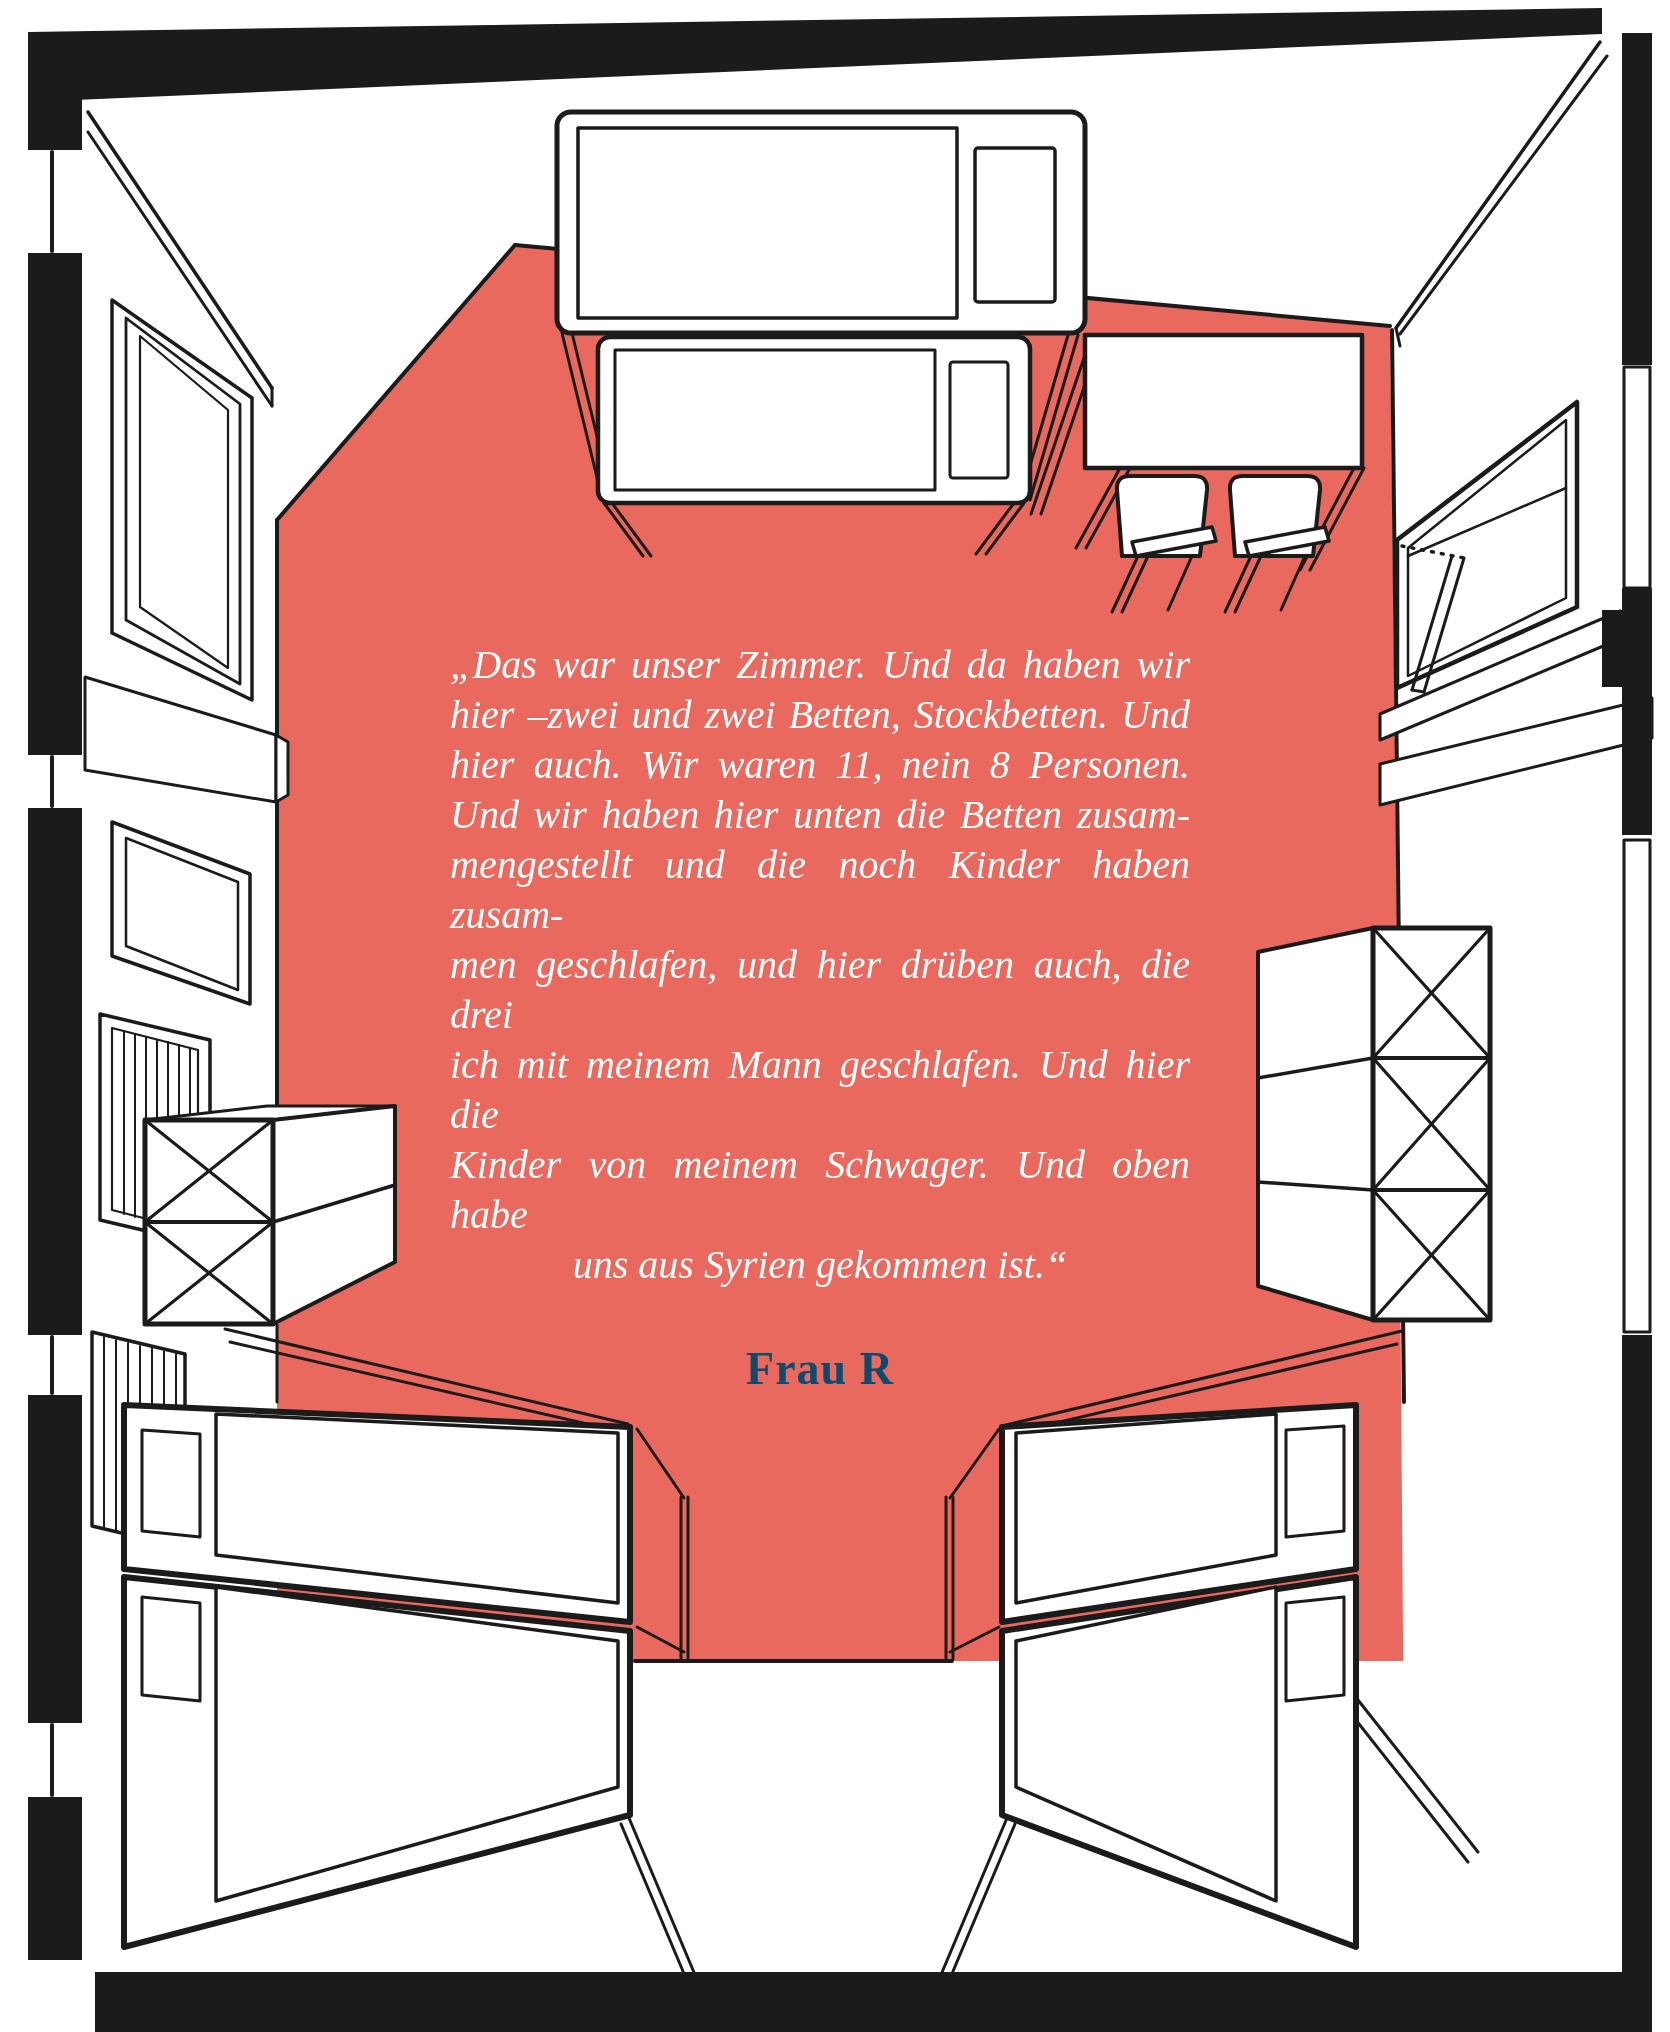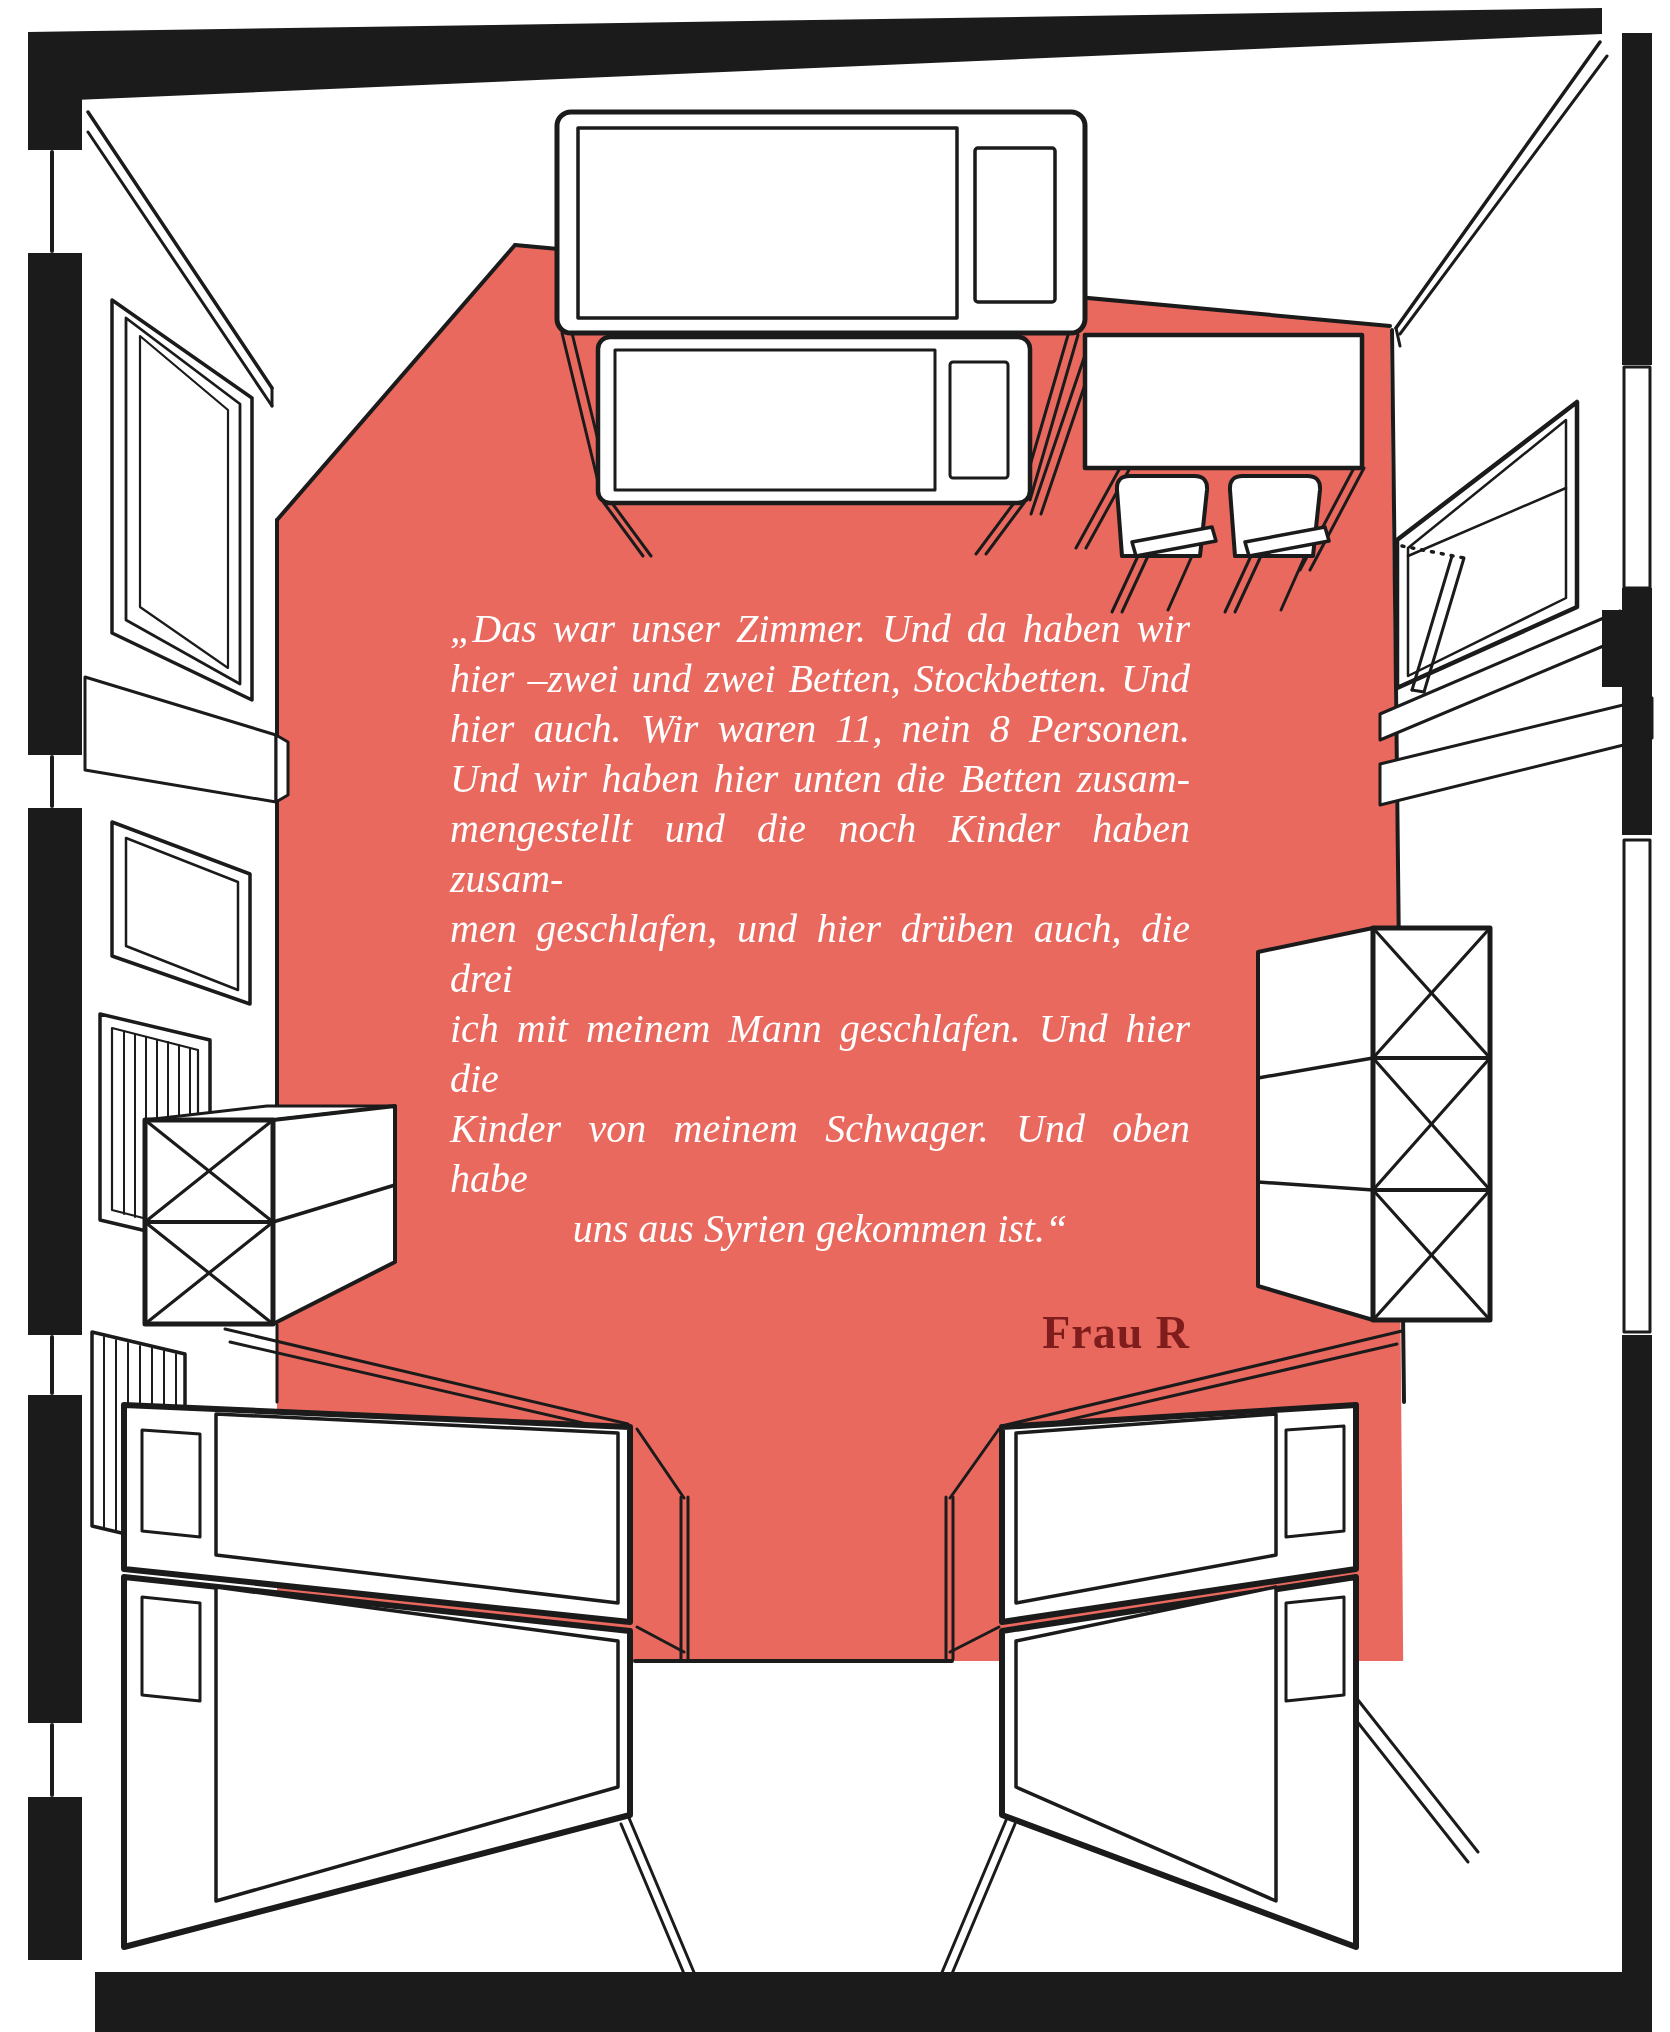--- a/index.html
+++ b/index.html
@@ -1,24 +1,24 @@
 <!DOCTYPE html>
 <html><head>
 <meta charset="utf-8">
 <style>
   html,body{margin:0;padding:0;background:#ffffff;}
   .page{position:relative;width:1670px;height:2032px;background:#fff;overflow:hidden;
         font-family:"Liberation Serif", serif;}
   .scene-svg{position:absolute;left:0;top:0;width:1670px;height:2032px;}
-  .quote-block{position:absolute;left:450px;top:604px;width:740px;color:#fff;}
+  .quote-block{position:absolute;left:450px;top:640px;width:740px;color:#fff;}
   .qline{font-style:italic;font-size:40px;line-height:50px;
          text-align:justify;text-align-last:justify;white-space:normal;}
   .qline.last{text-align-last:center;}
-  .attribution{margin-top:52px;text-align:right;font-weight:bold;
-               font-style:normal;font-size:46px;letter-spacing:1px;color:#7f1d1d;}
+  .attribution{margin-top:52px;text-align:center;font-weight:bold;
+               font-style:normal;font-size:46px;letter-spacing:1px;color:#0c4a6e;}
 </style>
 </head>
 <body>
 
 <div class="page">
 
 <svg class="scene-svg" viewBox="0 0 1670 2032" fill="none" stroke-linecap="round" stroke-linejoin="round">
 
   <g>
     <polygon points="515,245 1390,326 1406,1661 277,1661 277,520" fill="#E9695F" stroke="none"></polygon>

